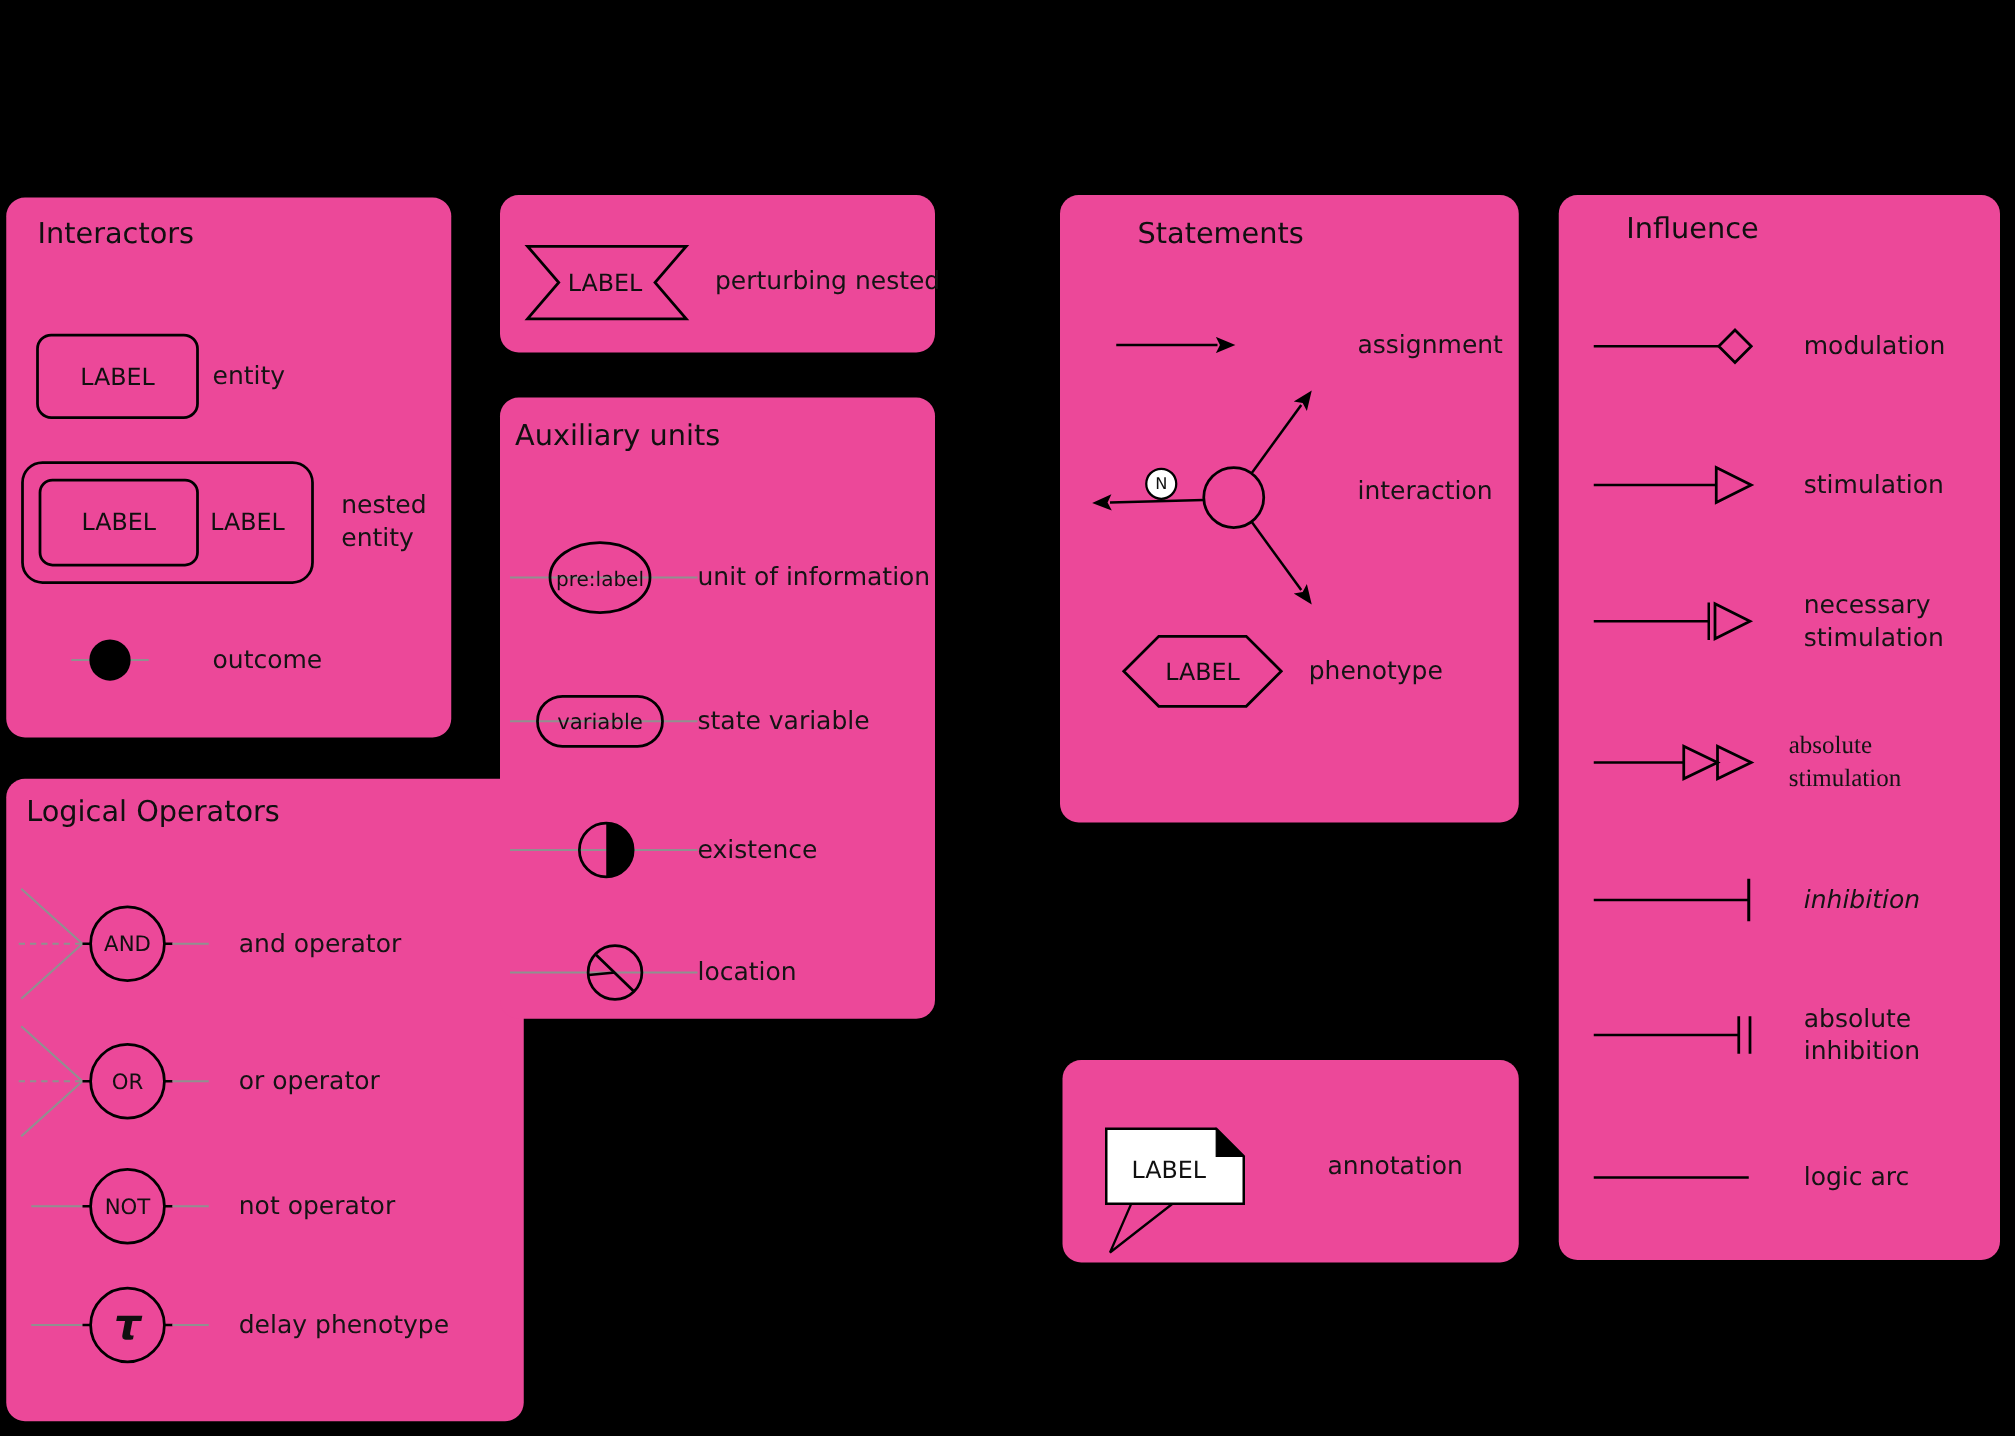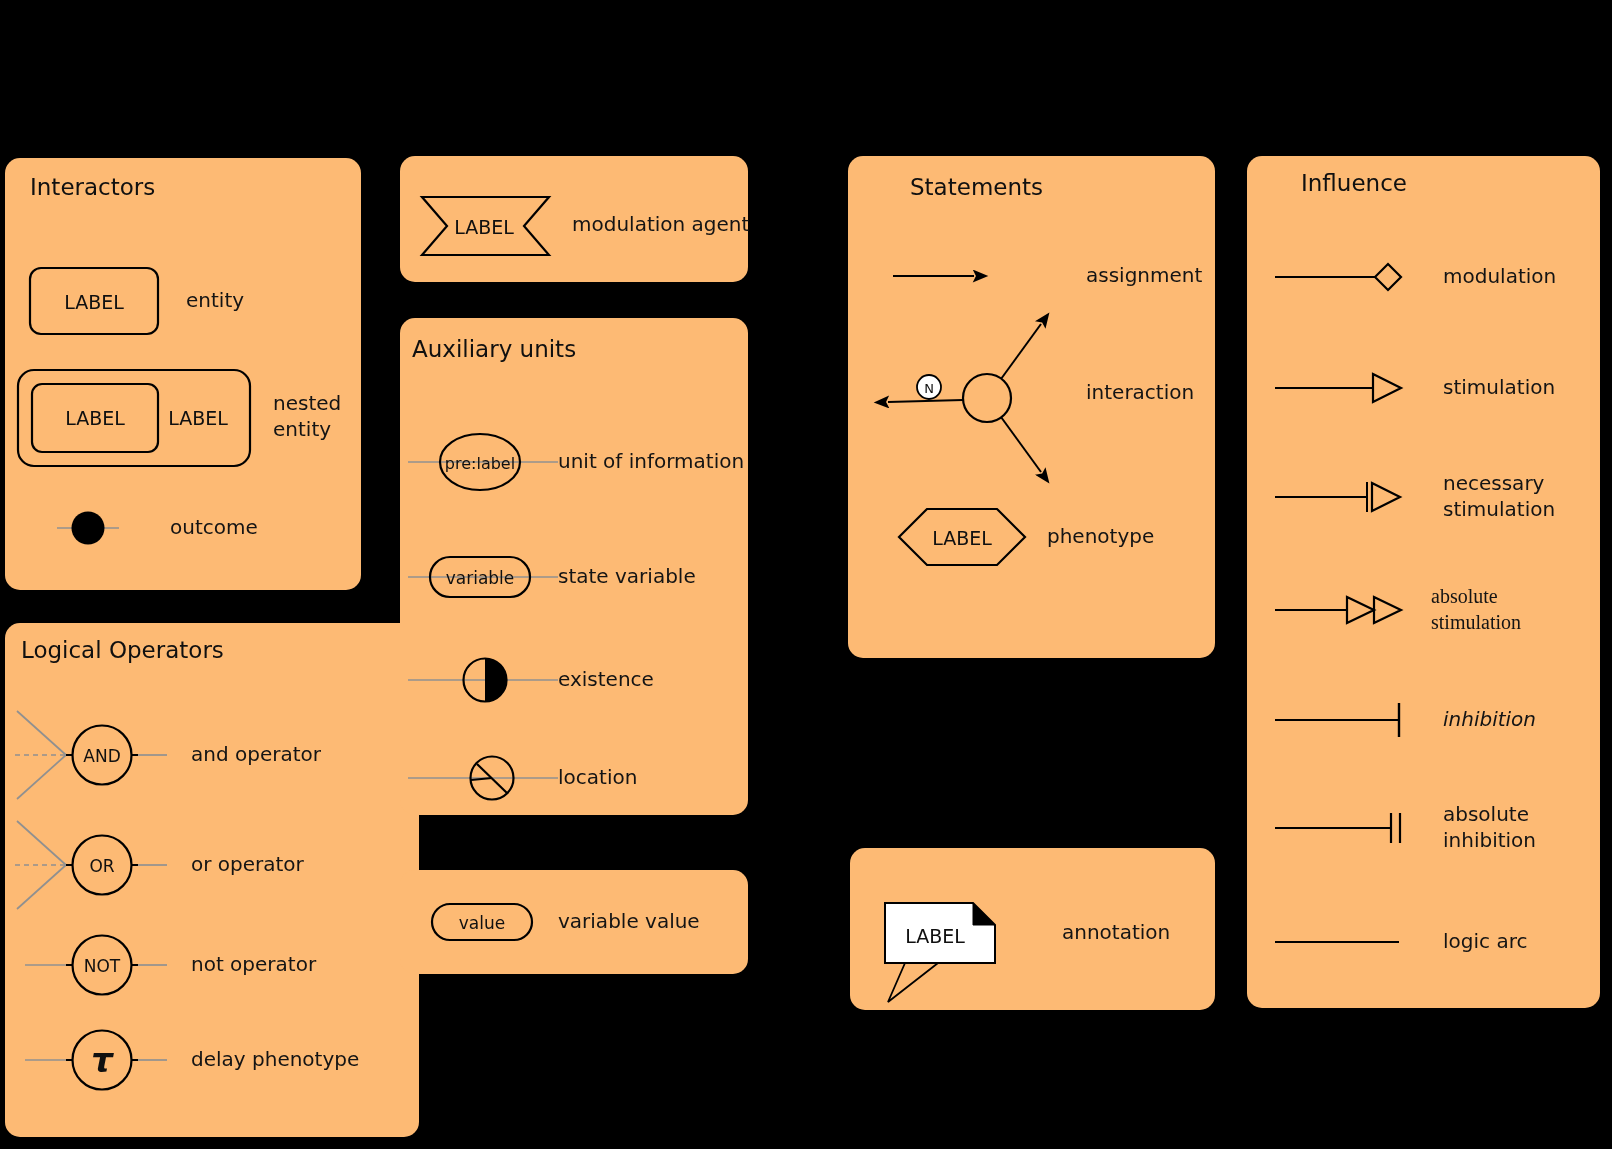--- a/index.html
+++ b/index.html
@@ -1,18 +1,18 @@
 <!DOCTYPE html>
 <html><head>
 <meta charset="utf-8">
 <style>
   html,body{margin:0;padding:0;background:#000;}
   #canvas{position:relative;width:1612px;height:1149px;background:#000;overflow:hidden;
           font-family:"DejaVu Sans","Liberation Sans",sans-serif;}
-  .panel{position:absolute;background:#fdba74;border-radius:15px;}
+  .panel{position:absolute;background:#ec4899;border-radius:15px;}
   .ptitle{position:absolute;font-size:23px;color:#101010;white-space:nowrap;}
   .lbl{position:absolute;font-size:20px;color:#141414;transform:translateY(-50%);
        line-height:1.28;white-space:nowrap;}
   .lbl.wrap{white-space:normal;}
   svg{position:absolute;overflow:visible;display:block;}
   svg text{font-family:"DejaVu Sans","Liberation Sans",sans-serif;fill:#101010;}
   .k{stroke:#000;stroke-width:2.2;fill:none;}
   .g{stroke:#909090;stroke-width:1.7;fill:none;}
 </style>
 </head>
@@ -28,21 +28,21 @@
     </defs>
   </svg>
 
   <div class="panel" style="left:5px;top:158px;width:356px;height:432px;">
     <div class="ptitle" style="left:25px;top:16px;">Interactors</div>
 
     <svg style="left:22px;top:107px;" width="134" height="72">
       <rect class="k" x="3" y="3" width="128" height="66" rx="11" fill="#fff"></rect>
       <text x="67" y="37" font-size="19" text-anchor="middle" dominant-baseline="central">LABEL</text>
     </svg>
-    <div class="lbl" style="left:165px;top:143px;margin-left:16px;">entity</div>
+    <div class="lbl" style="left:165px;top:143px;">entity</div>
 
     <svg style="left:10px;top:209px;" width="238" height="102">
       <rect class="k" x="3" y="3" width="232" height="96" rx="16" fill="#fff"></rect>
       <rect class="k" x="17" y="17" width="126" height="68" rx="10" fill="#fff"></rect>
       <text x="80" y="51" font-size="19" text-anchor="middle" dominant-baseline="central">LABEL</text>
       <text x="183" y="51" font-size="19" text-anchor="middle" dominant-baseline="central">LABEL</text>
     </svg>
     <div class="lbl wrap" style="left:268px;top:259px;width:86px;">nested entity</div>
 
     <svg style="left:50px;top:352px;" width="66" height="36">
@@ -98,21 +98,21 @@
       <text x="89" y="48" font-size="34" font-style="italic" font-weight="bold" font-family="DejaVu Serif, Liberation Serif, serif" text-anchor="middle" dominant-baseline="central">τ</text>
     </svg>
     <div class="lbl" style="left:186px;top:437px;">delay phenotype</div>
   </div>
 
   <div class="panel" style="left:400px;top:156px;width:348px;height:126px;">
     <svg style="left:20px;top:39px;" width="132" height="62">
       <polygon class="k" points="2,2 129,2 104,31 129,60 2,60 27,31" fill="#fff"></polygon>
       <text x="64" y="32" font-size="19" text-anchor="middle" dominant-baseline="central">LABEL</text>
     </svg>
-    <div class="lbl" style="left:172px;top:69px;">modulation agent</div>
+    <div class="lbl" style="left:172px;top:69px;">perturbing nested</div>
   </div>
 
   <div class="panel" style="left:400px;top:318px;width:348px;height:497px;">
     <div class="ptitle" style="left:12px;top:18px;">Auxiliary units</div>
 
     <svg style="left:8px;top:110px;" width="150" height="68">
       <line class="g" x1="0" y1="34" x2="150" y2="34"></line>
       <ellipse class="k" cx="72" cy="34" rx="40" ry="28" fill="#fff"></ellipse>
       <text x="72" y="35" font-size="16" text-anchor="middle" dominant-baseline="central">pre:label</text>
     </svg>
@@ -134,27 +134,20 @@
 
     <svg style="left:8px;top:434px;" width="150" height="52">
       <line class="g" x1="0" y1="26" x2="150" y2="26"></line>
       <circle class="k" cx="84" cy="26" r="21.5" fill="#fff" stroke-width="2"></circle>
       <line x1="69" y1="12" x2="99" y2="41" stroke="#000" stroke-width="2.2"></line>
       <line x1="63" y1="28" x2="84" y2="26" stroke="#000" stroke-width="2.2"></line>
     </svg>
     <div class="lbl" style="left:158px;top:460px;">location</div>
   </div>
 
-  <div class="panel" style="left:400px;top:870px;width:348px;height:104px;">
-    <svg style="left:30px;top:32px;" width="104" height="40">
-      <rect class="k" x="2" y="2" width="100" height="36" rx="18" fill="#fff"></rect>
-      <text x="52" y="21" font-size="17" text-anchor="middle" dominant-baseline="central">value</text>
-    </svg>
-    <div class="lbl" style="left:158px;top:52px;">variable value</div>
-  </div>
 
   <div class="panel" style="left:848px;top:156px;width:367px;height:502px;">
     <div class="ptitle" style="left:62px;top:18px;">Statements</div>
 
     <svg style="left:40px;top:104px;" width="124" height="32">
       <line x1="5" y1="16" x2="86" y2="16" stroke="#000" stroke-width="2" marker-end="url(#ah)"></line>
     </svg>
     <div class="lbl" style="left:199px;top:120px;margin-left:39px;">assignment</div>
 
     <svg style="left:14px;top:140px;" width="200" height="200">

